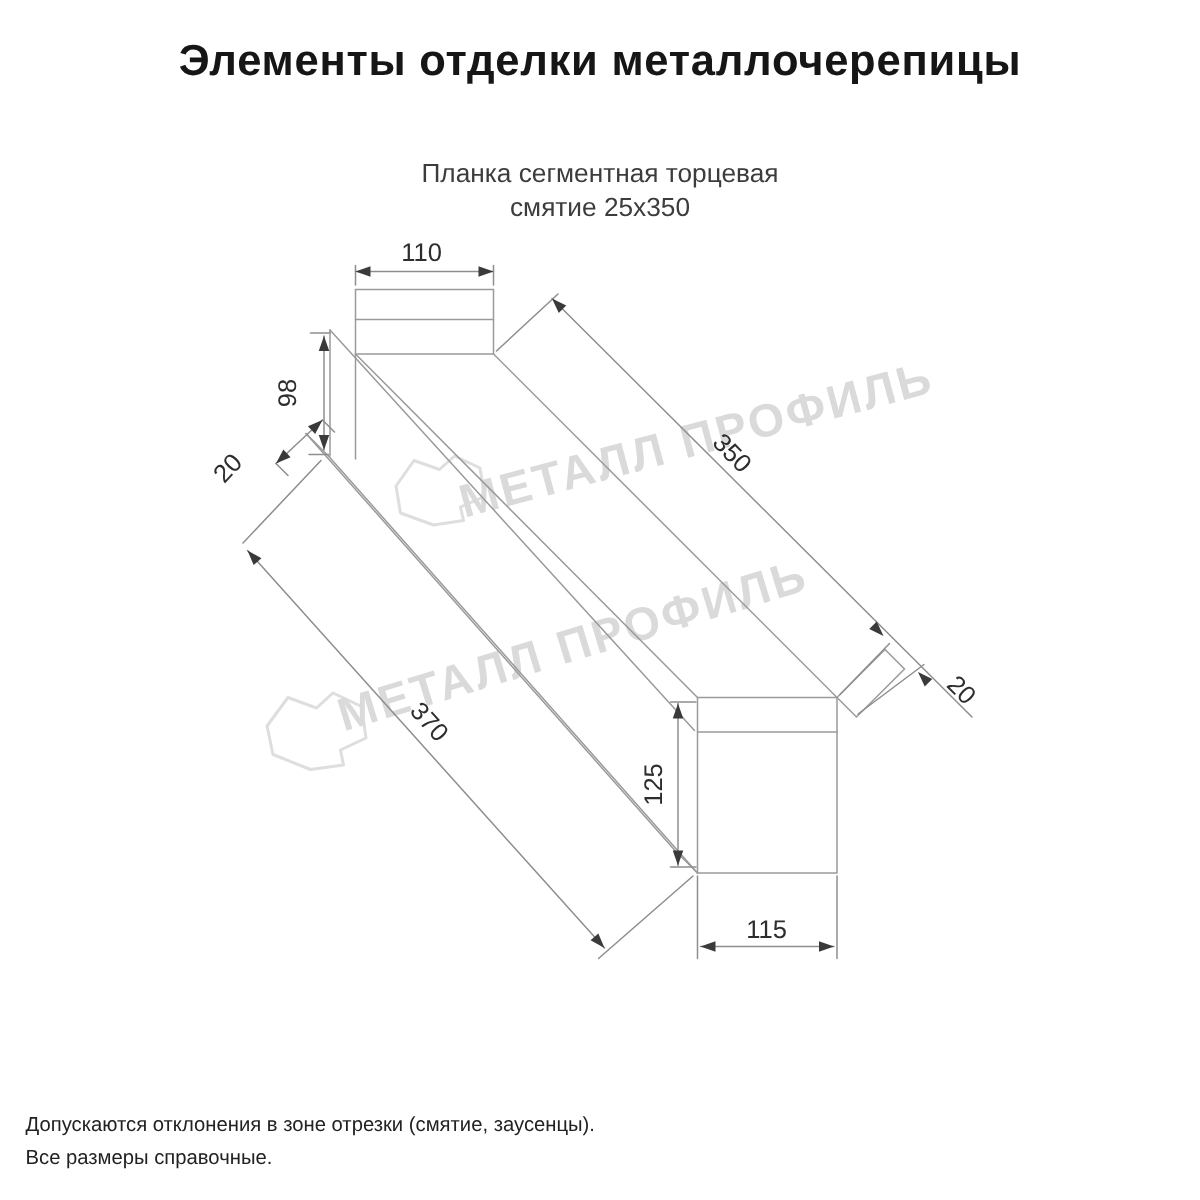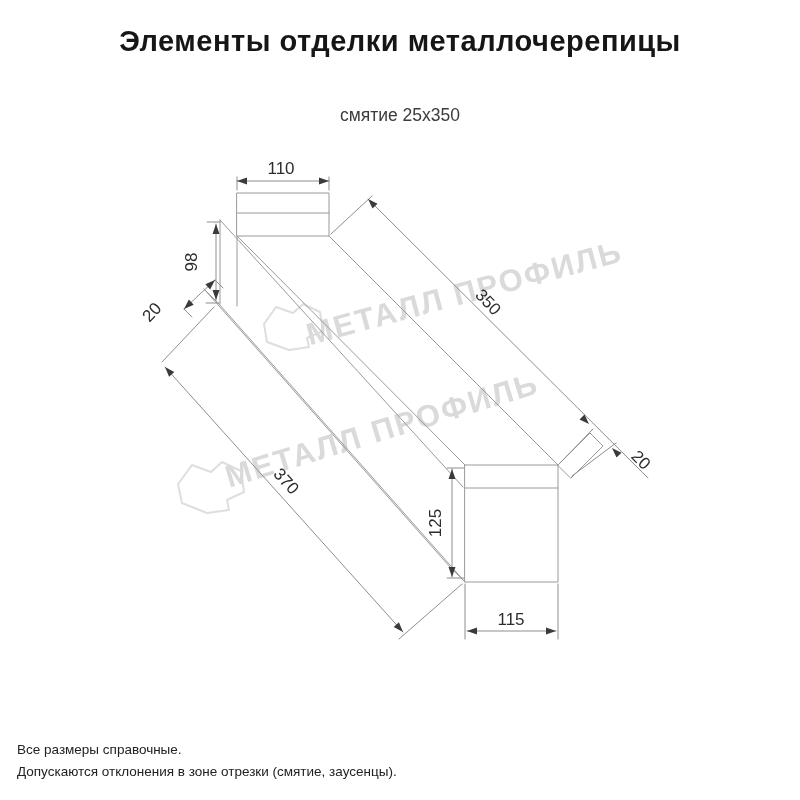--- a/index.html
+++ b/index.html
@@ -25,20 +25,21 @@
   .dimtext{fill:#2d2d2d;font-size:17px;text-anchor:middle}
   .wmtext{fill:#dadada;font-size:31px;font-weight:bold;letter-spacing:2px;text-anchor:middle}
   .wmcloud{stroke:#dedede;stroke-width:2;fill:none;stroke-linejoin:round}
 </style>
 </head>
 <body>
 
 <div class="title">Элементы отделки металлочерепицы</div>
 
 <div class="subtitle">
+  <div>Планка сегментная торцевая</div>
   <div>смятие 25x350</div>
 </div>
 
 <div class="drawing">
 <svg width="800" height="800" viewBox="0 0 800 800">
 
   <g>
     <path class="wmcloud" d="M264,324 L276,307 L293,313 L303,304 L320,312 L323,331 L307,338 L309,347 L289,350 L267,342 Z"></path>
     <text class="wmtext" transform="translate(467,303) rotate(-15)">МЕТАЛЛ ПРОФИЛЬ</text>
   </g>
@@ -126,15 +127,15 @@
     <text class="dimtext" transform="translate(484,306) rotate(46)">350</text>
     <text class="dimtext" transform="translate(637,464) rotate(45)">20</text>
     <text class="dimtext" transform="translate(282,485) rotate(48)">370</text>
     <text class="dimtext" transform="translate(441,523) rotate(-90)">125</text>
     <text class="dimtext" x="511" y="625">115</text>
   </g>
 </svg>
 </div>
 
 <div class="footer">
+  <div>Допускаются отклонения в зоне отрезки (смятие, заусенцы).</div>
   <div>Все размеры справочные.</div>
-  <div>Допускаются отклонения в зоне отрезки (смятие, заусенцы).</div>
 </div>
 
 </body></html>

